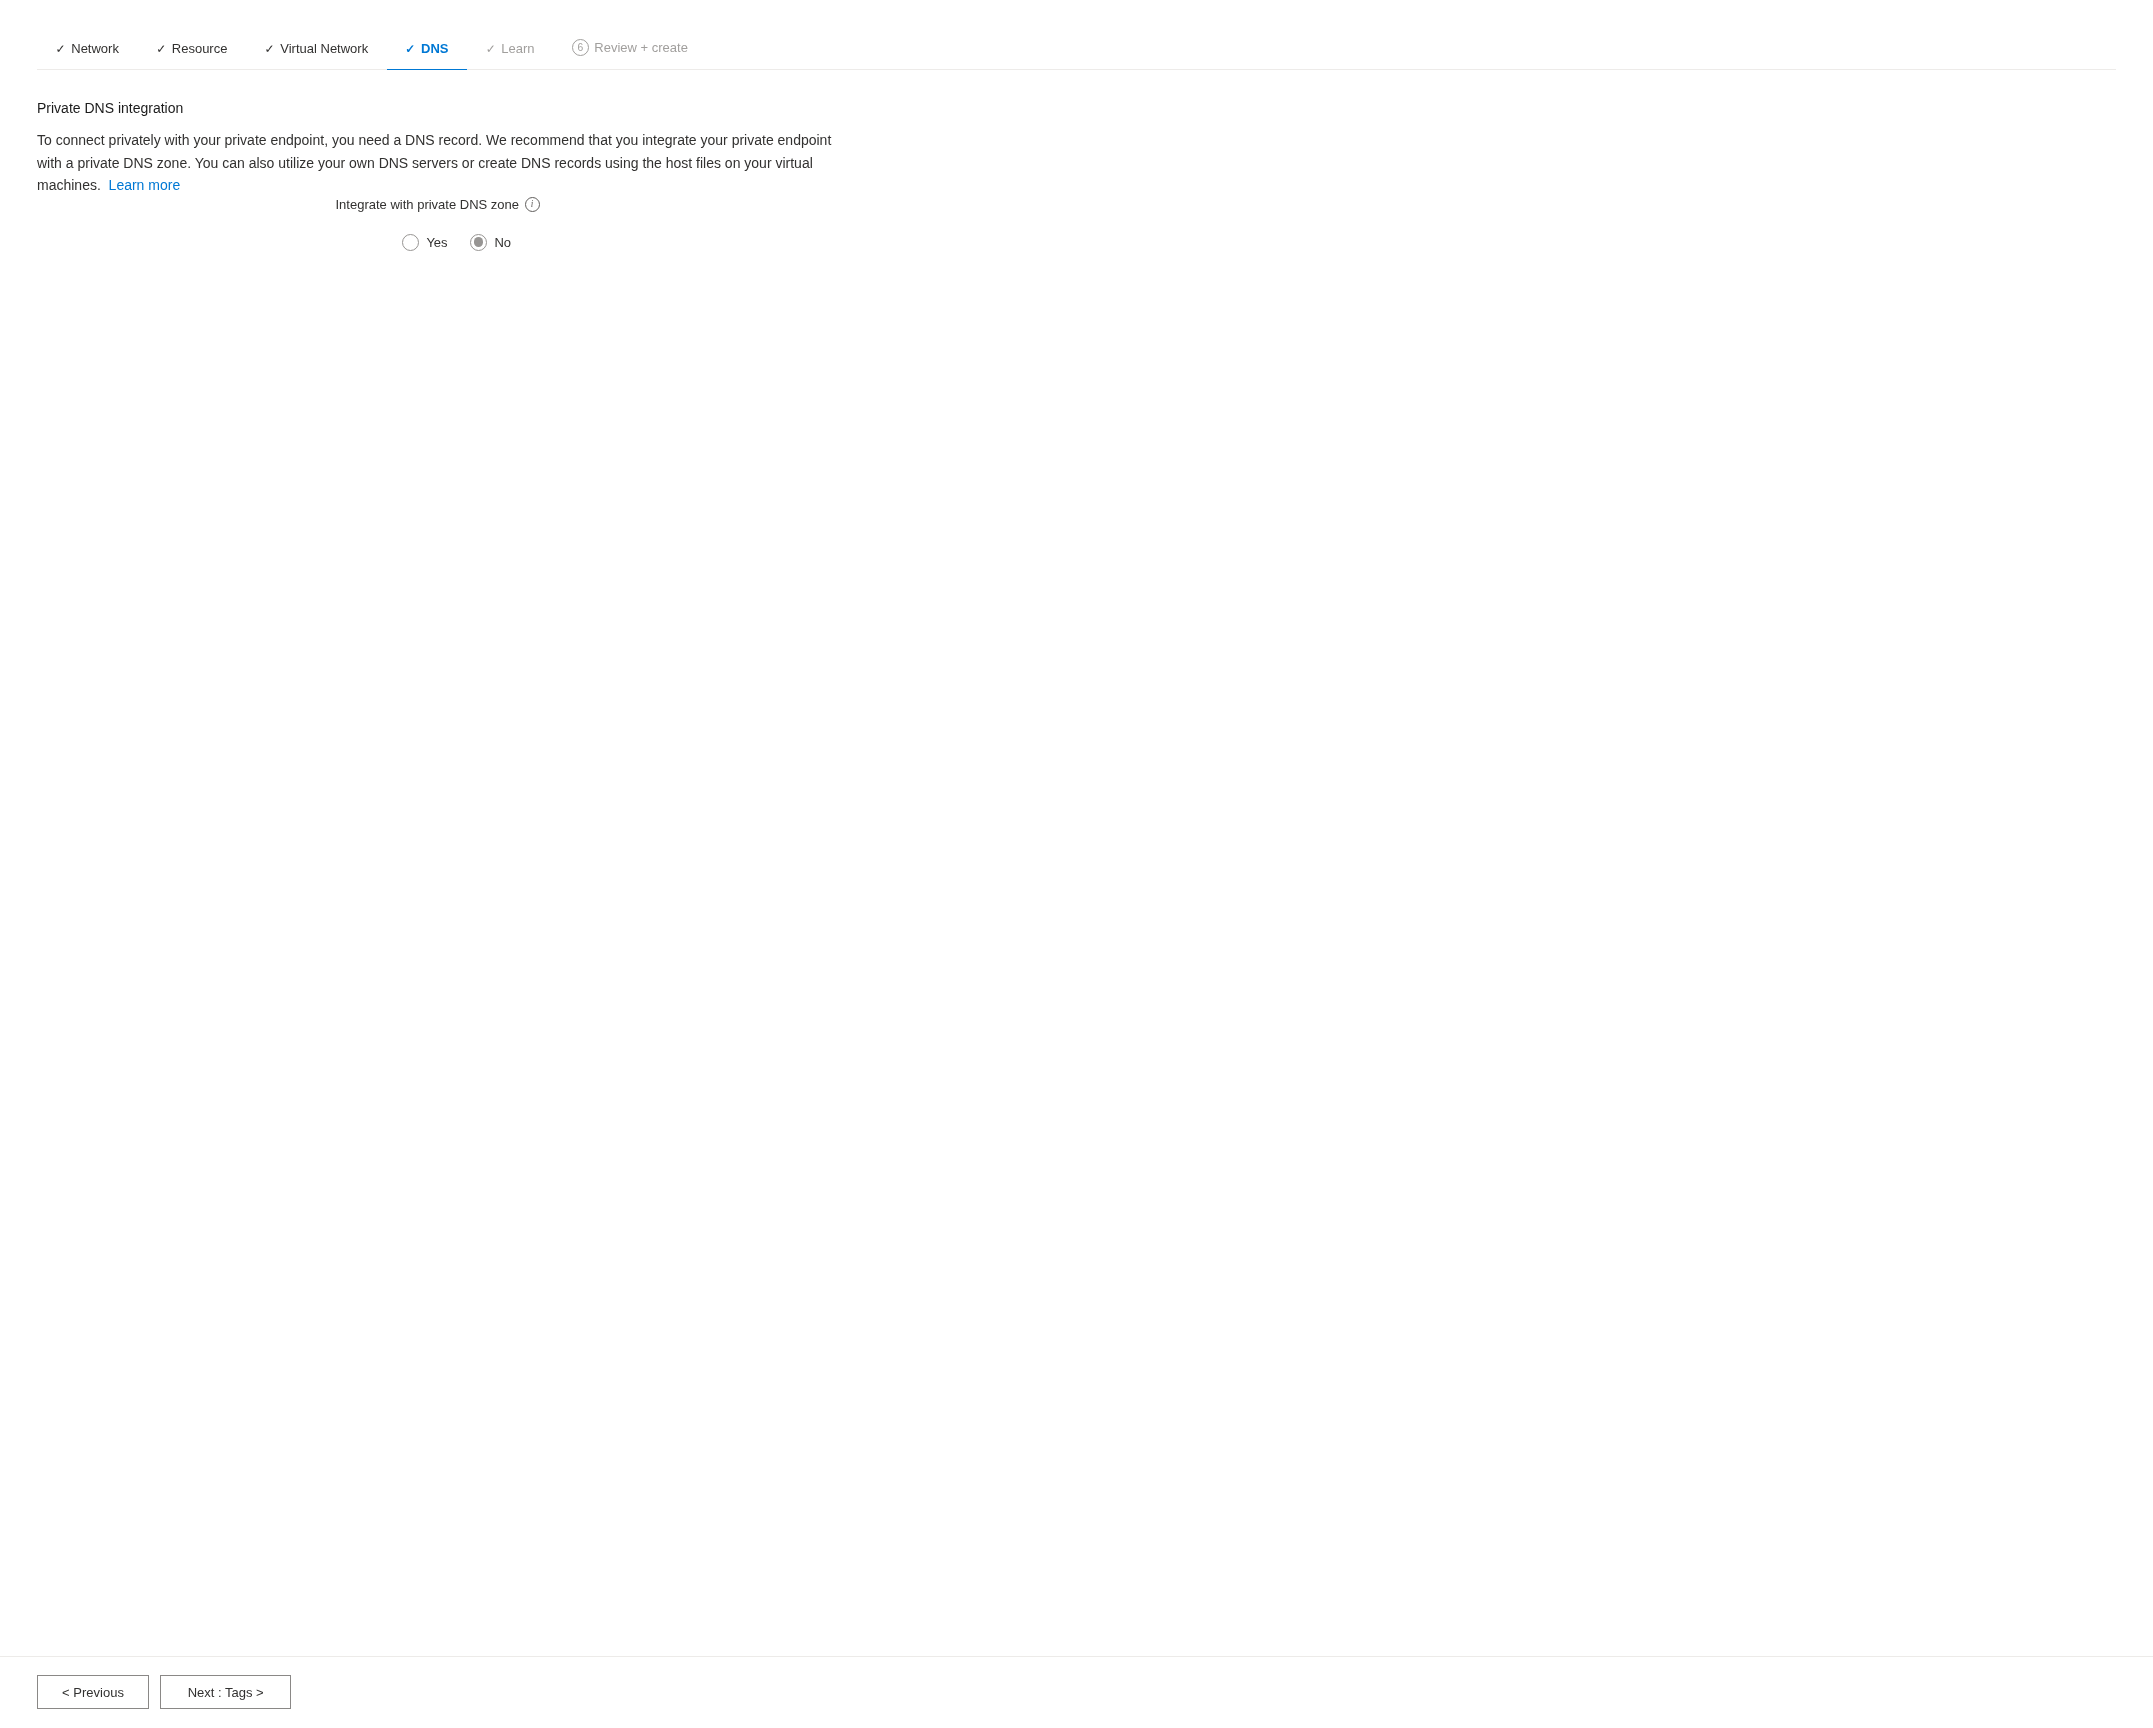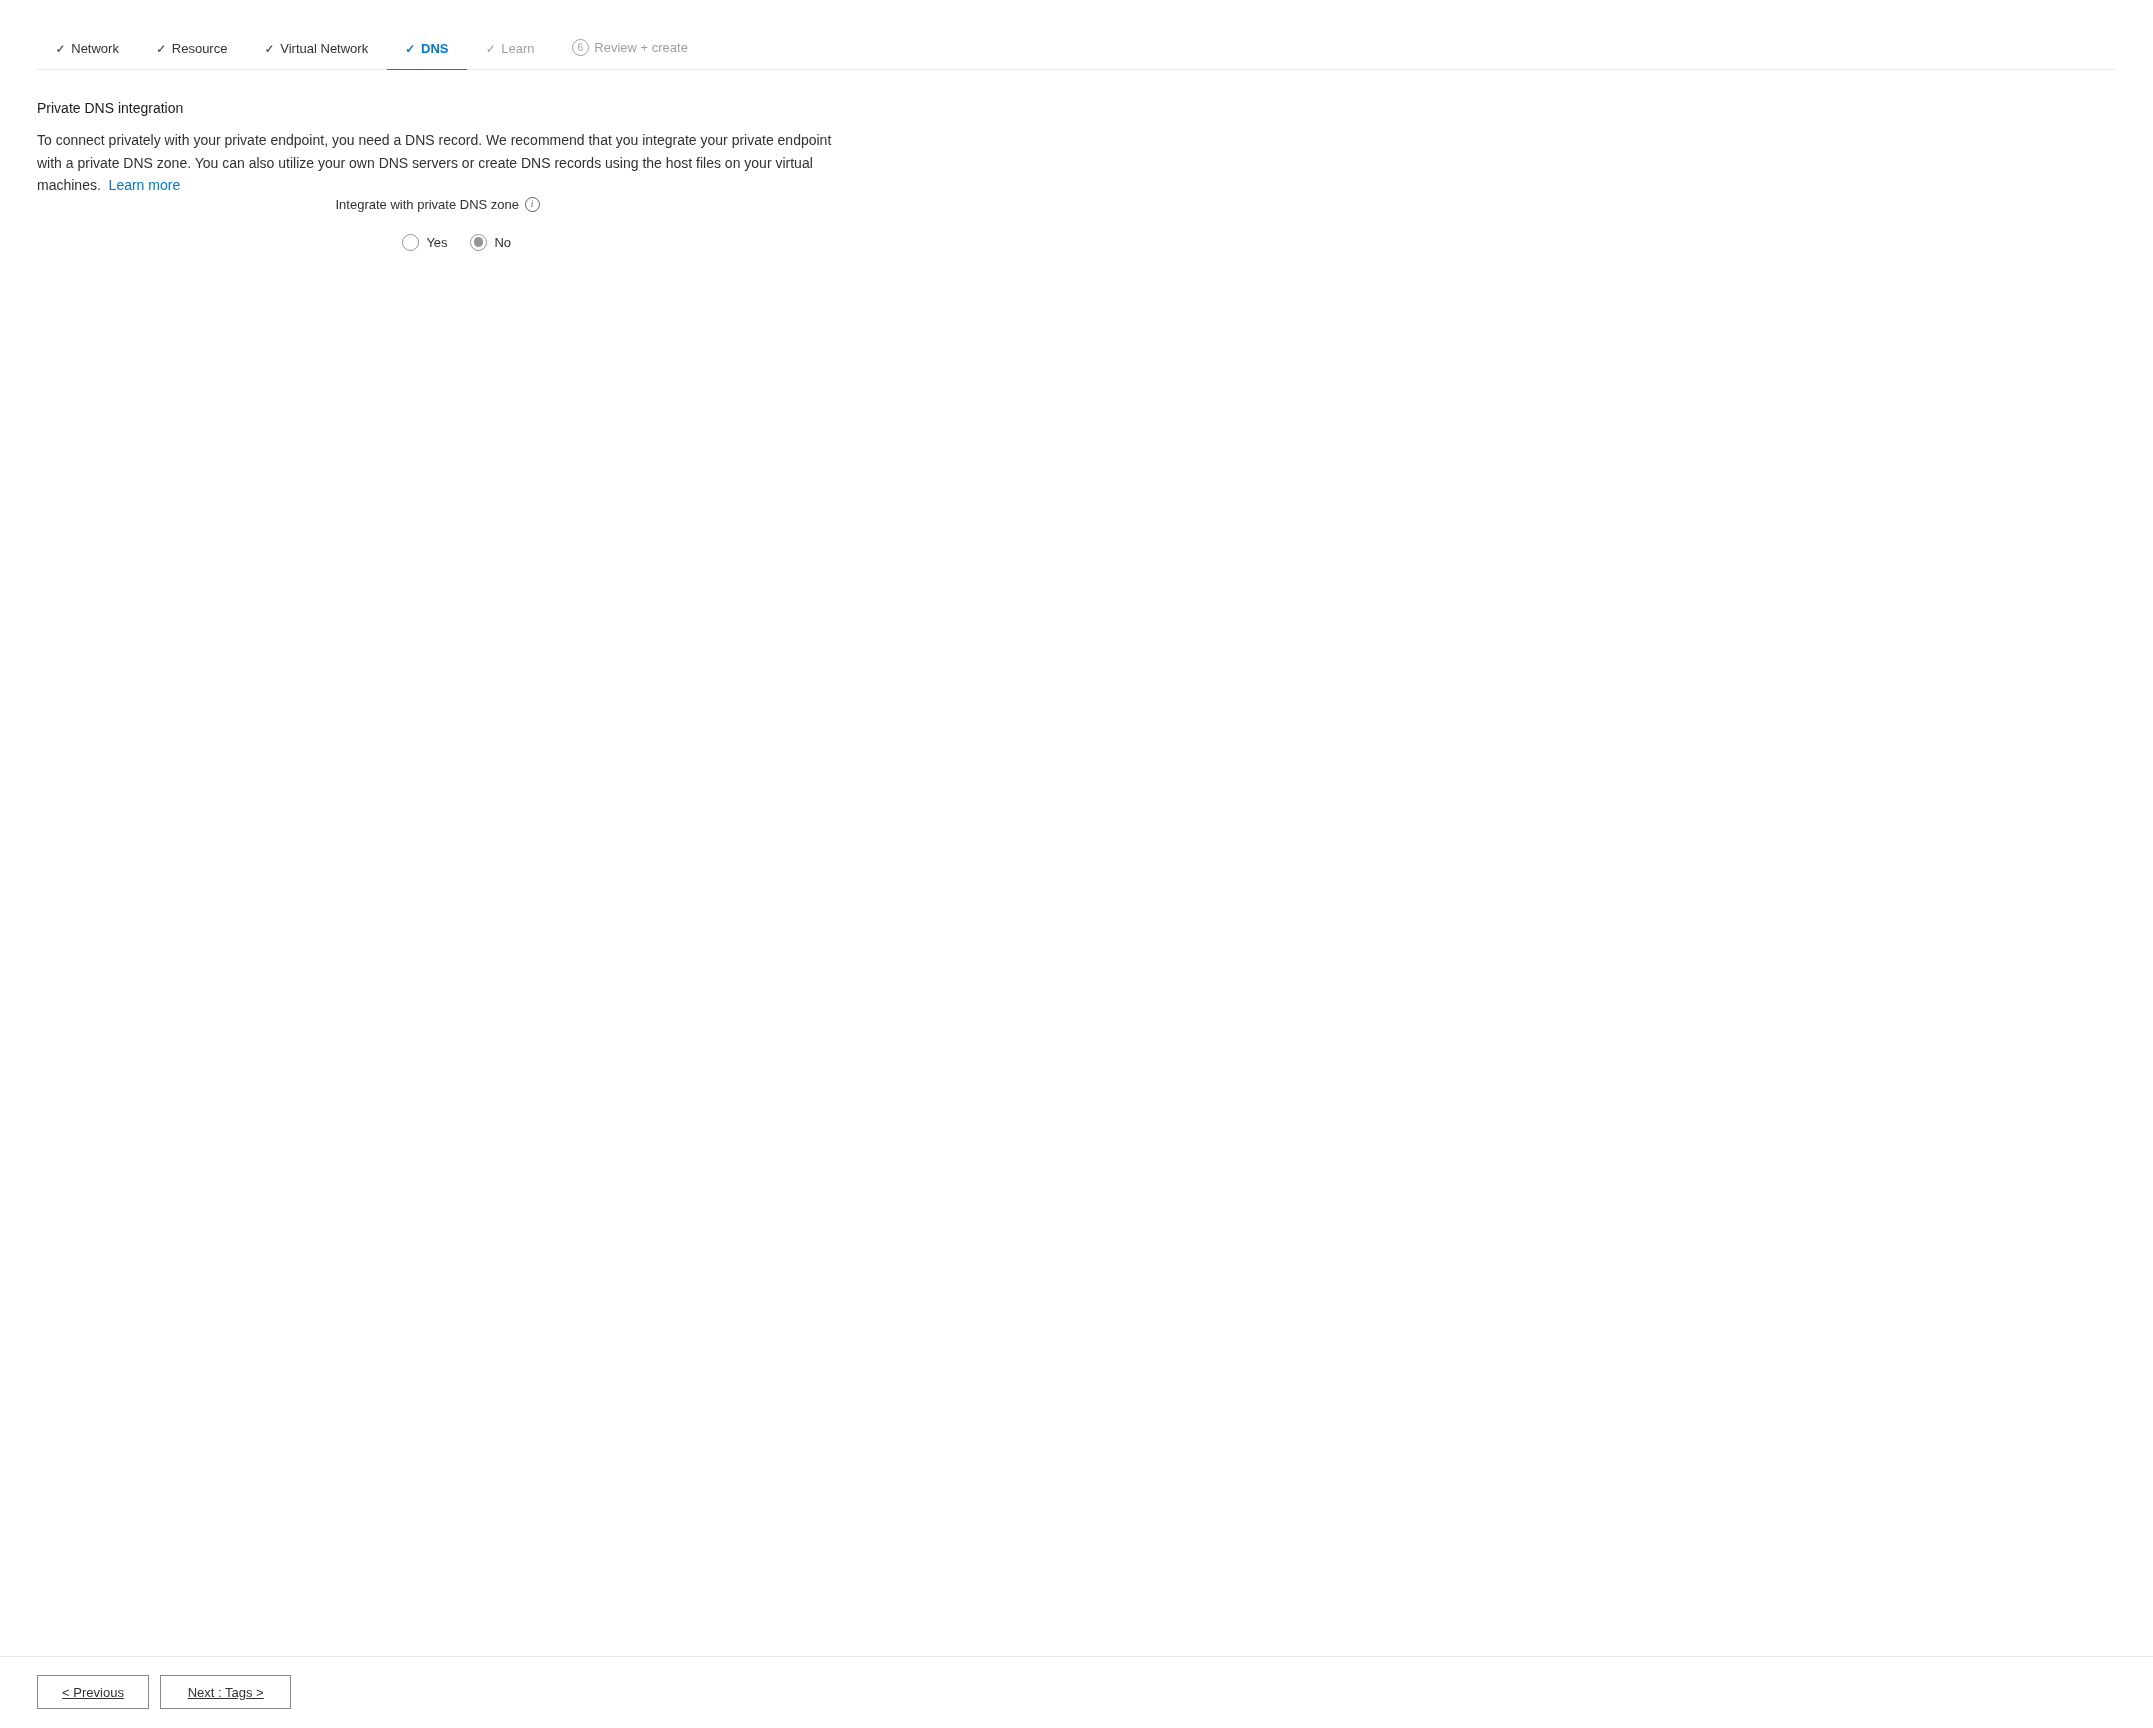--- a/index.html
+++ b/index.html
@@ -204,21 +204,20 @@
     }
 
     
     .footer {
       border-top: 0.9px solid #edebe9;
       padding: 18.6px 37px;
       display: flex;
       align-items: flex-start;
       gap: 11.2px;
       background: #ffffff;
-      text-decoration: underline;
     }
 
     .btn {
       padding: 5.6px 18.6px;
       font-size: 13px;
       cursor: pointer;
       border: 0.9px solid #8a8886;
       background: #ffffff;
       color: #323130;
       font-family: 'Segoe UI', sans-serif;

